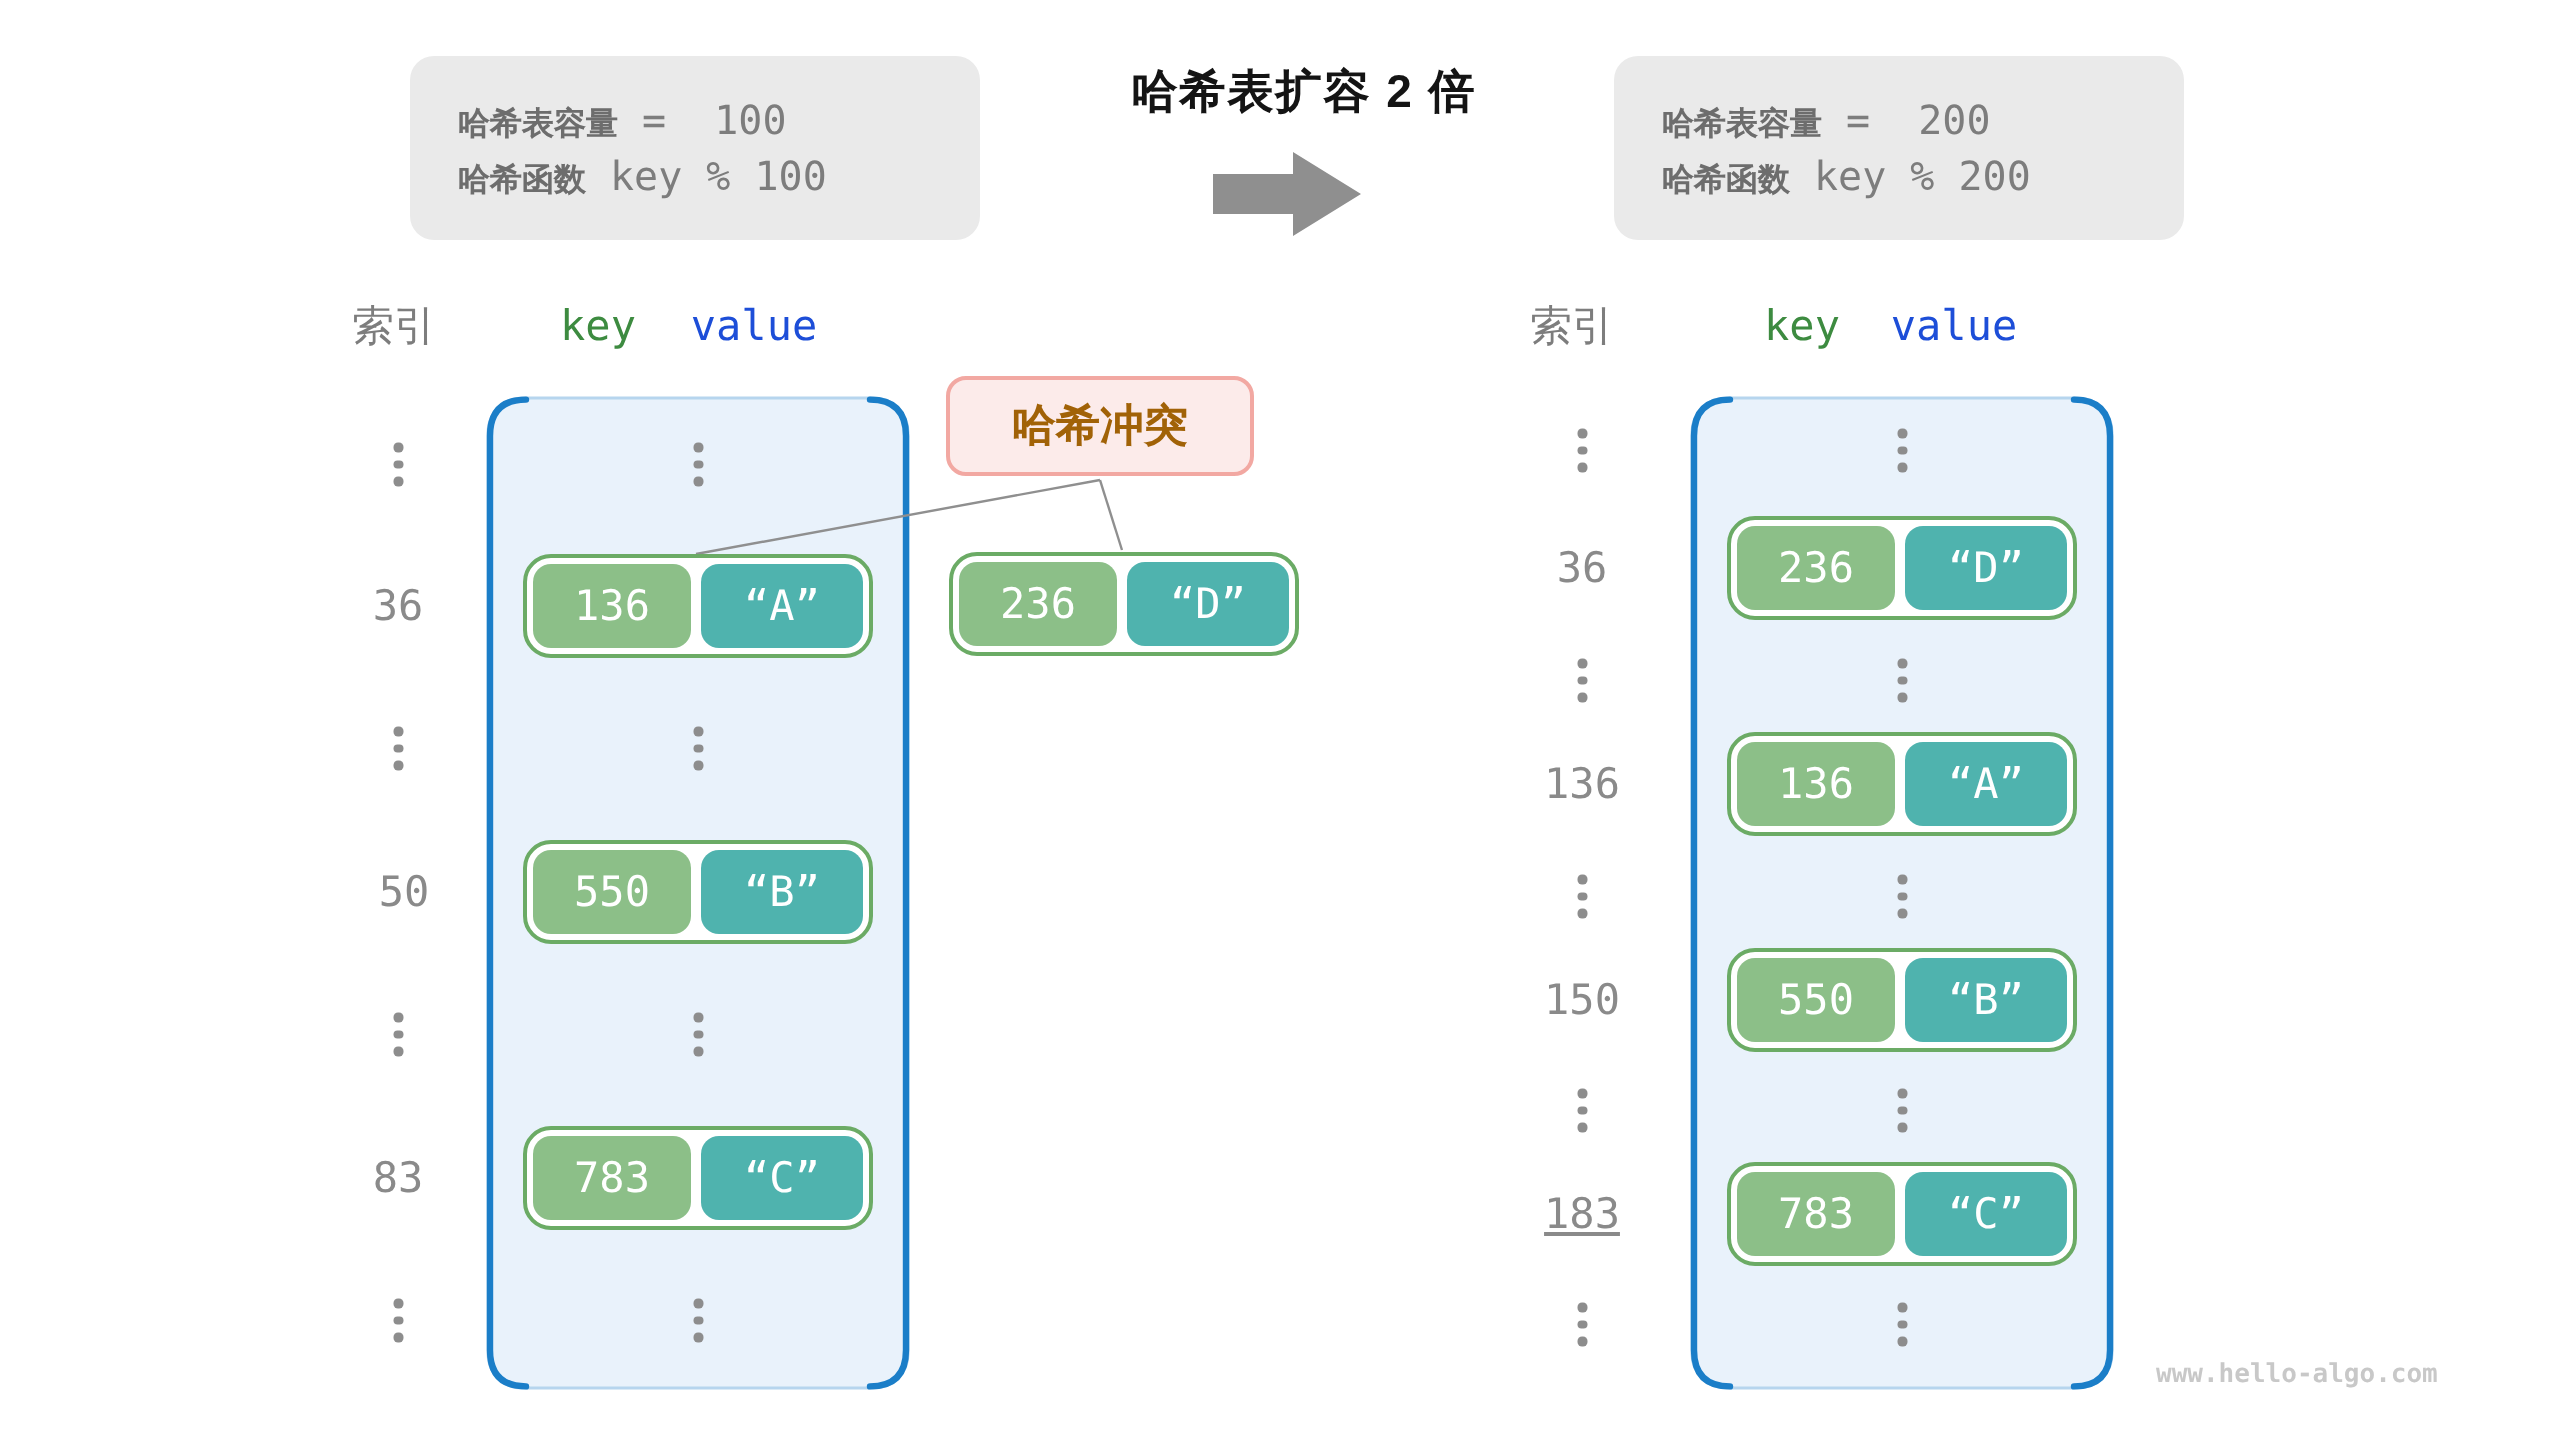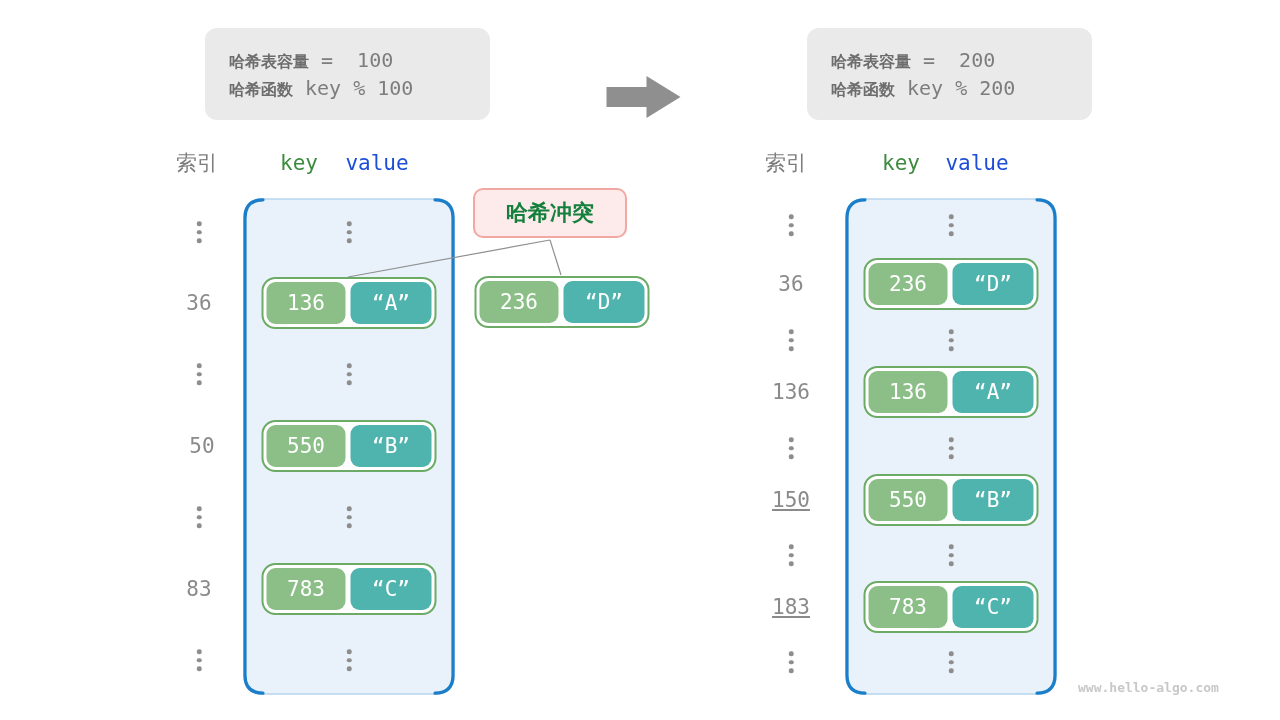--- a/index.html
+++ b/index.html
@@ -34,41 +34,42 @@
   .pair{width:175px;height:52px;background:#ffffff;border:2px solid #6bab65;border-radius:14px;
         display:flex;align-items:center;justify-content:center;gap:5px;box-sizing:border-box;}
   .cell{height:42px;border-radius:9px;display:flex;align-items:center;justify-content:center;
         color:#ffffff;font-size:21px;}
   .cell.k{width:79px;background:#8cbf88;}
   .cell.v{width:81px;background:#4fb3ae;}
 
   
   .collision{width:154px;height:50px;background:#fcebea;border:2px solid #f2a8a2;border-radius:10px;
              display:flex;align-items:center;justify-content:center;
-             color:#15803d;font-size:22px;font-weight:bold;box-sizing:border-box;}
+             color:#a16207;font-size:22px;font-weight:bold;box-sizing:border-box;}
 
   .watermark{font-size:13px;color:#c8c8c8;font-weight:bold;}
   svg{display:block;}
 </style>
 </head>
 <body>
 
 <div class="canvas">
 
   <div class="abs infobox" style="left:205px;top:28px;">
     <div class="info-row">
       <span class="cn-b">哈希表容量</span>
       <span class="info-val mono">=  100</span>
     </div>
     <div class="info-row">
       <span class="cn-b">哈希函数</span>
       <span class="info-val mono">key % 100</span>
     </div>
   </div>
 
+  <div class="abs title" style="left:652px;top:46px;transform:translate(-50%,-50%);">哈希表扩容 2 倍</div>
   <div class="abs" style="left:606px;top:76px;">
     <svg width="75" height="42" viewBox="0 0 74 42">
       <polygon points="0,11 40,11 40,0 74,21 40,42 40,31 0,31" fill="#8f8f8f"></polygon>
     </svg>
   </div>
 
   <div class="abs infobox" style="left:807px;top:28px;">
     <div class="info-row">
       <span class="cn-b">哈希表容量</span>
       <span class="info-val mono">=  200</span>
@@ -215,21 +216,21 @@
       <i></i>
       <i></i>
       <i></i>
     </div>
   <div class="abs cc dots" style="left:951px;top:448px;">
       <i></i>
       <i></i>
       <i></i>
     </div>
 
-  <span class="abs cc idx mono" style="left:791px;top:500px;text-decoration:underline;">150</span>
+  <span class="abs cc idx mono" style="left:791px;top:500px;">150</span>
   <div class="abs cc pair" style="left:951px;top:500px;">
     <div class="cell k mono">550</div>
     <div class="cell v mono">“B”</div>
   </div>
 
   <div class="abs cc dots" style="left:791px;top:555px;">
       <i></i>
       <i></i>
       <i></i>
     </div>

